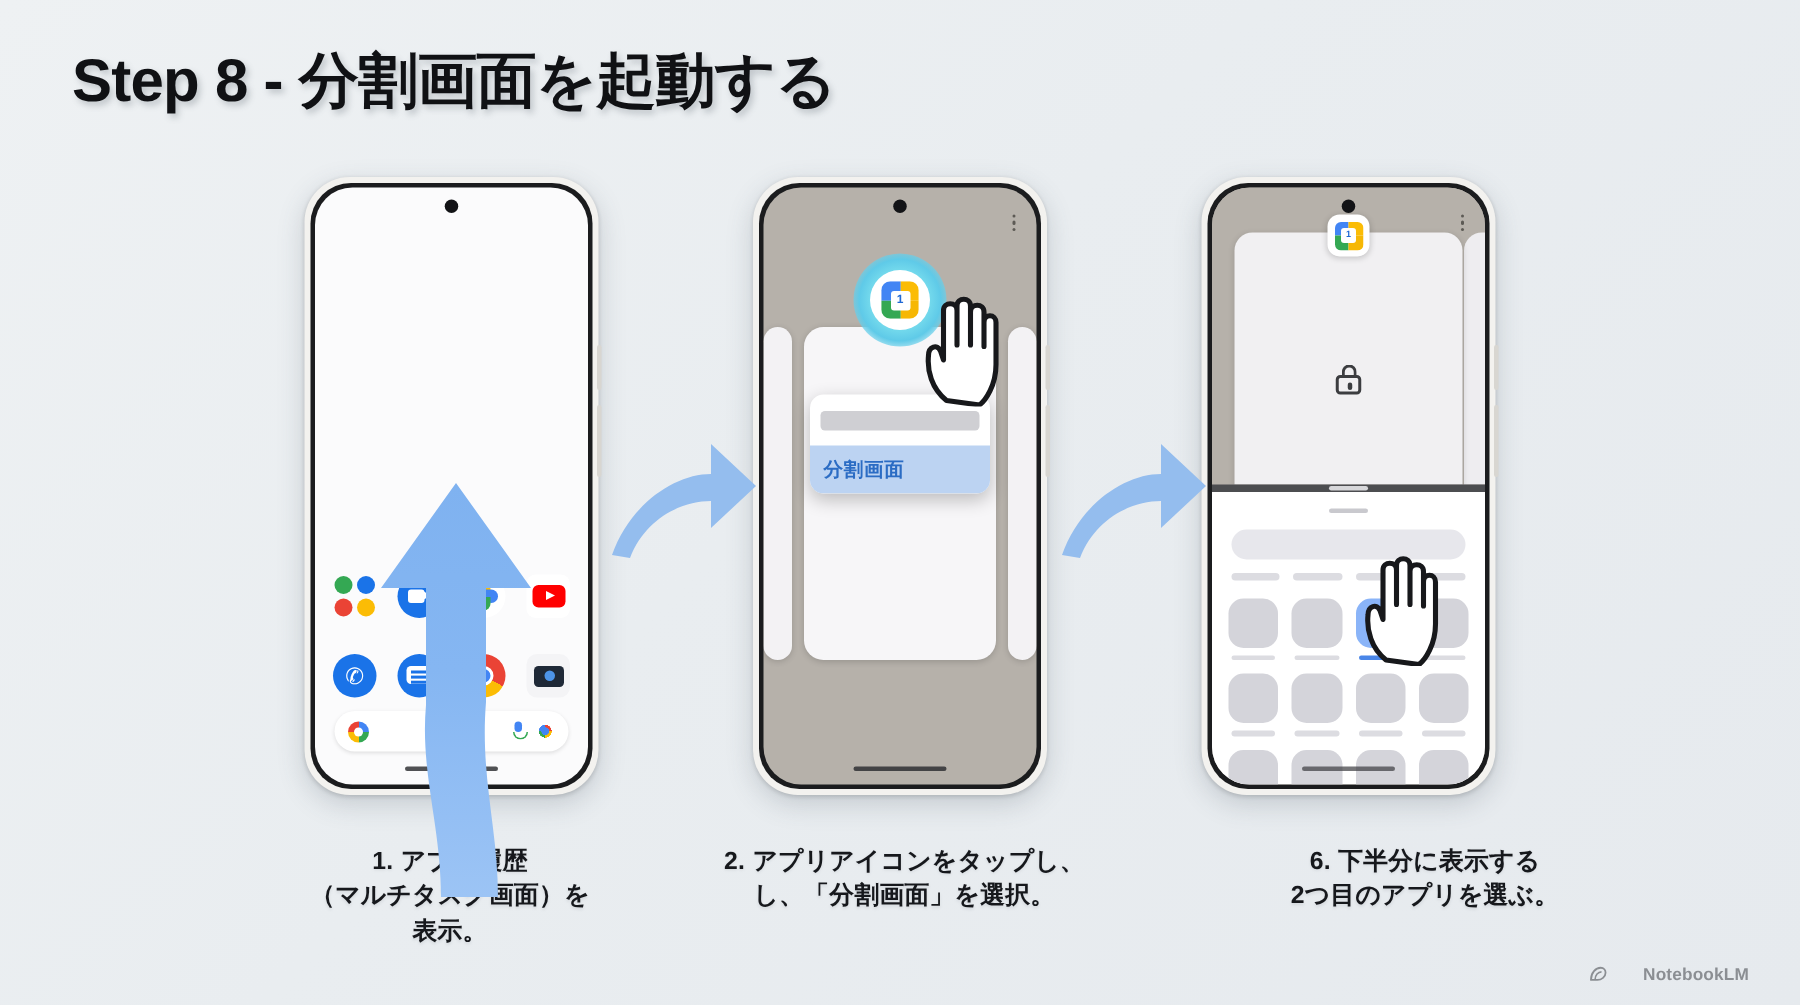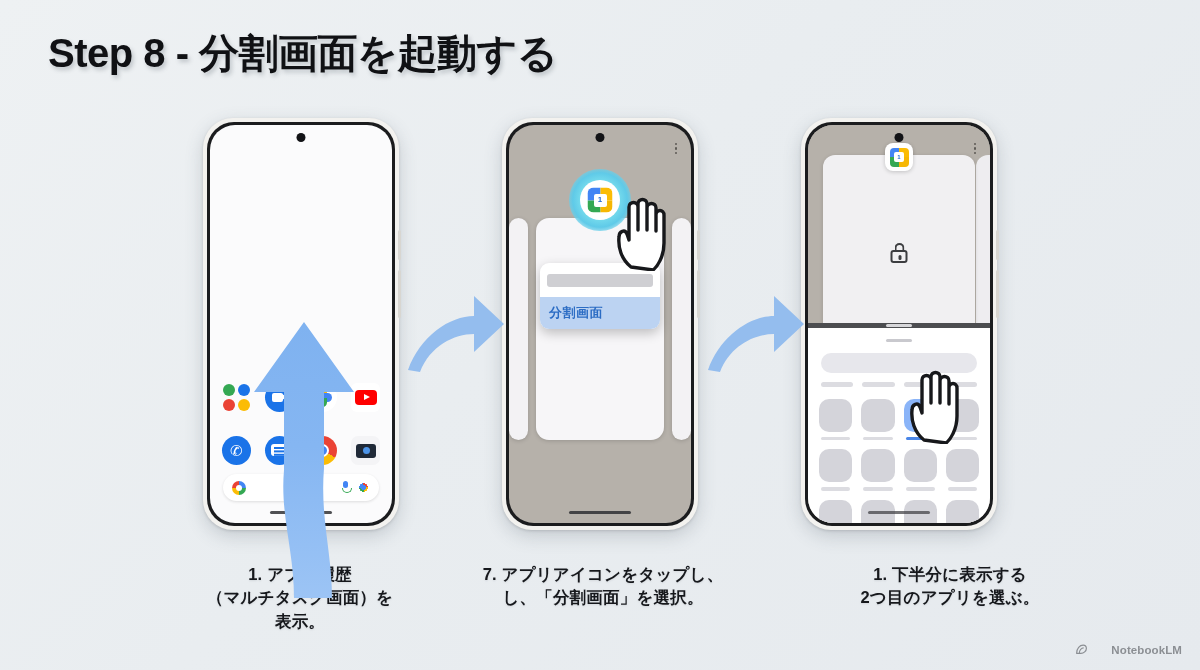--- a/index.html
+++ b/index.html
@@ -311,21 +311,21 @@
     letter-spacing:0.2px;
     white-space:pre-line;
     text-shadow:0 1px 2px rgba(120,130,140,0.18);
   }
   #cap1 { left:150px; top:563px; width:300px; }
   #cap2 { left:448px; top:563px; width:310px; }
   #cap3 { left:800px; top:563px; width:300px; }
 
   
   .watermark {
-    position:absolute; right:18px; bottom:14px;
+    position:absolute; right:34px; bottom:14px;
     display:flex; align-items:center; gap:23px;
     opacity:0.58;
   }
   .watermark .wm-txt { font-size:11.5px; color:#4a4d52; font-weight:600; letter-spacing:.1px; }
 </style>
 </head>
 <body>
 
 <div class="title">Step 8 - 分割画面を起動する</div>
 
@@ -548,23 +548,23 @@
       </svg>
 
       <div class="nav-pill light"></div>
     </div>
   </div>
 </div>
 
 <div class="caption" id="cap1">1. アプリ履歴
 （マルチタスク画面）を
 表示。</div>
-<div class="caption" id="cap2">7. アプリアイコンをタップし、
+<div class="caption" id="cap2">2. アプリアイコンをタップし、
 し、「分割画面」を選択。</div>
-<div class="caption" id="cap3">1. 下半分に表示する
+<div class="caption" id="cap3">6. 下半分に表示する
 2つ目のアプリを選ぶ。</div>
 
 <div class="watermark">
   <svg width="13" height="13" viewBox="0 0 24 24">
     <path d="M3 19 C 3 10, 9 4, 15 4 C 19 4, 21 7, 21 10 C 21 15, 16 19, 11 19 Z" fill="none" stroke="#4a4d52" stroke-width="2.2" stroke-linejoin="round"></path>
     <path d="M8 19 C 8 13, 12 9, 16 9" fill="none" stroke="#4a4d52" stroke-width="2"></path>
   </svg>
   <span class="wm-txt">NotebookLM</span>
 </div>
 

